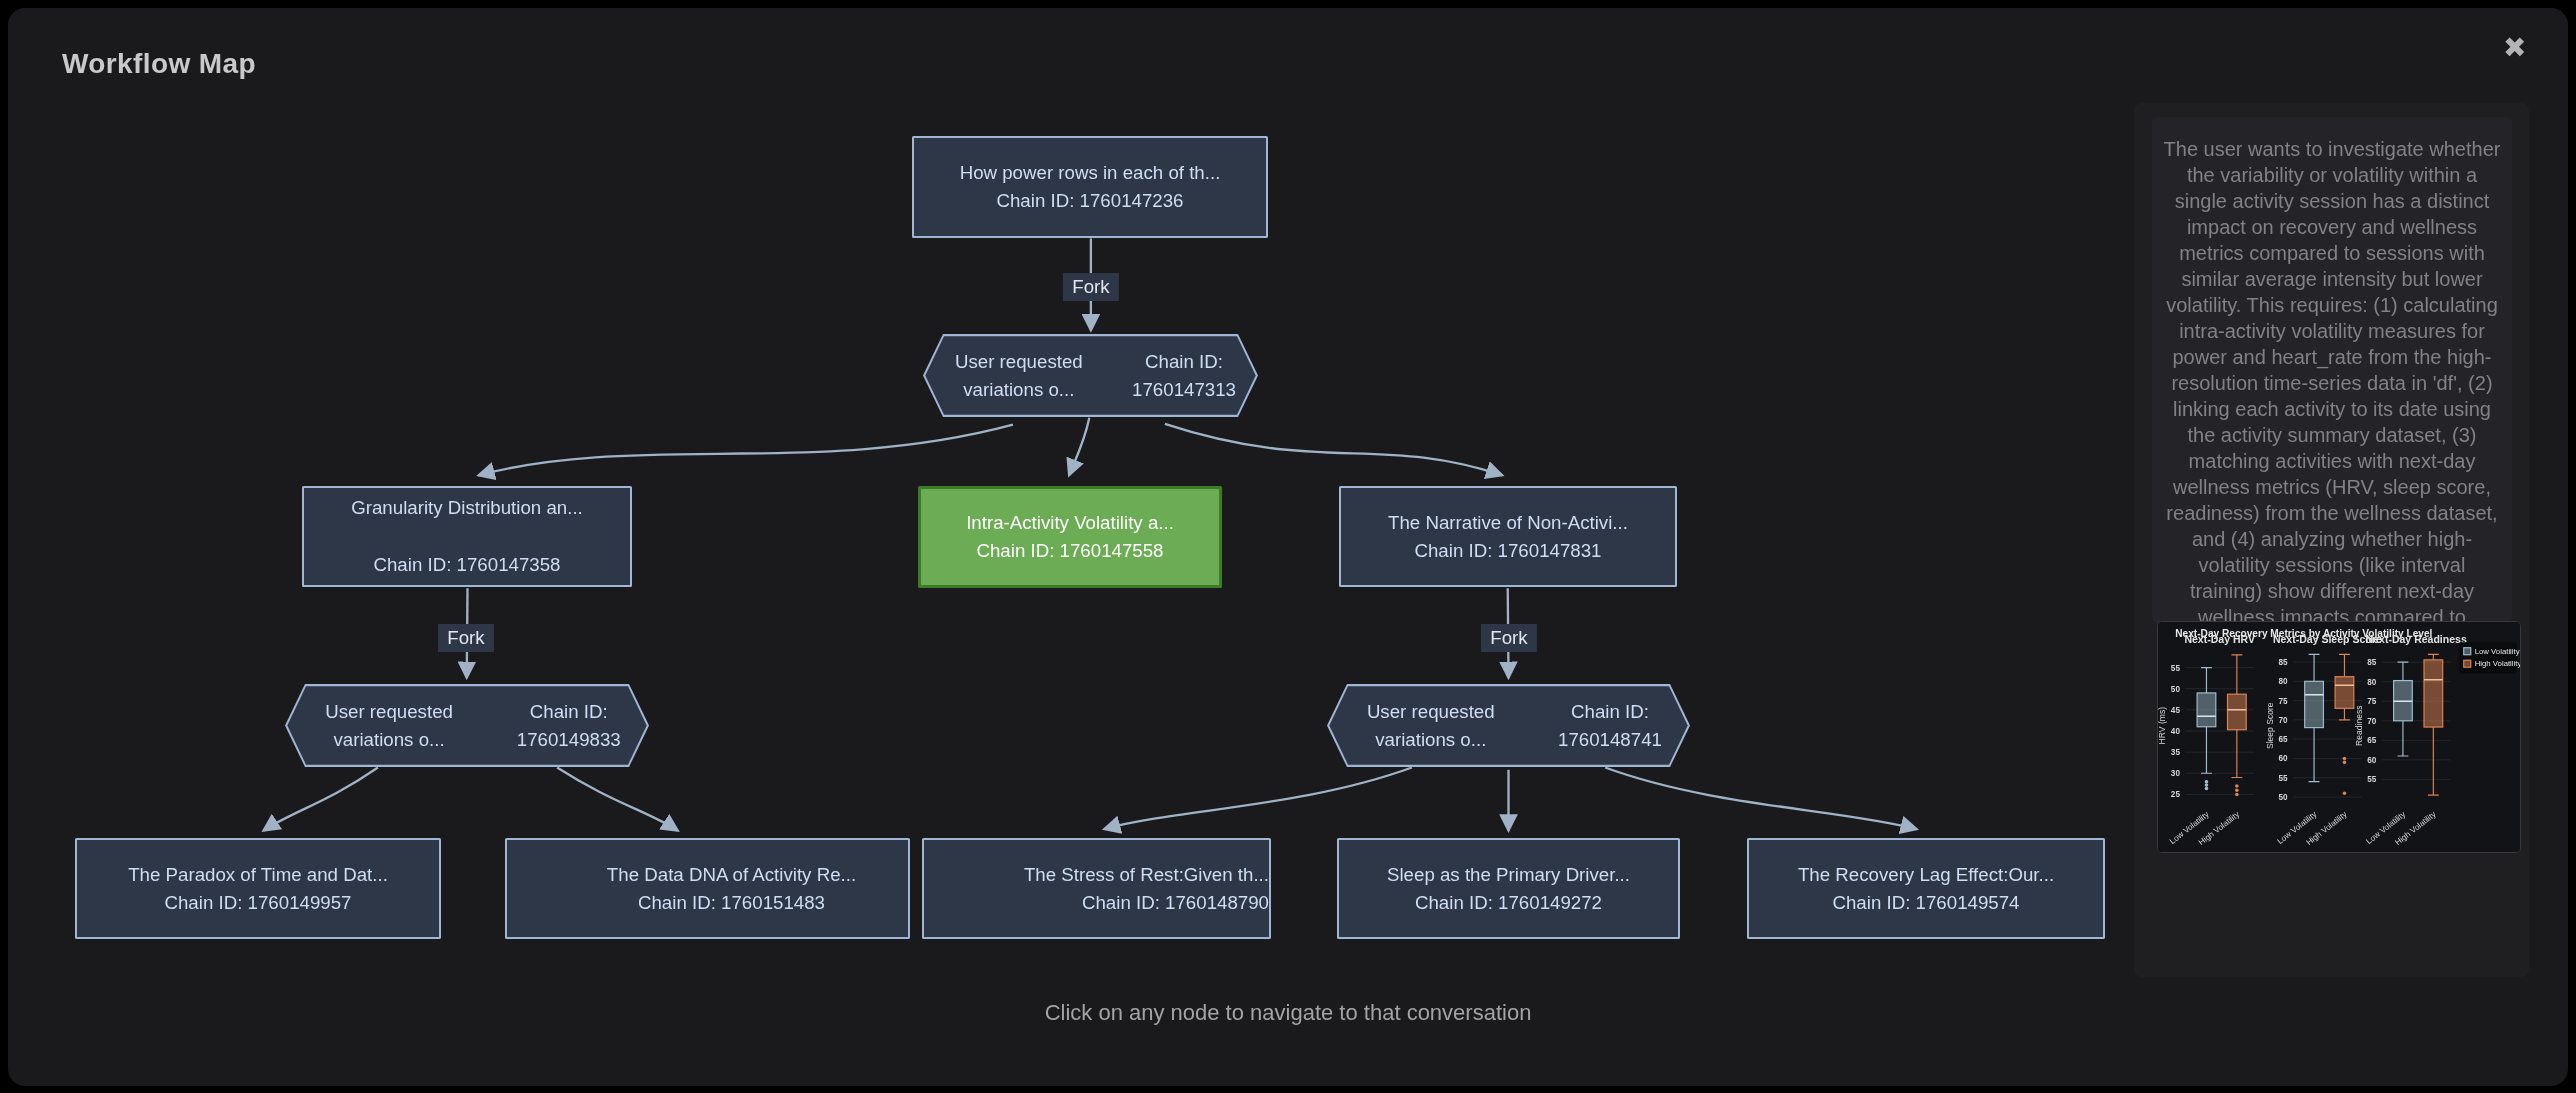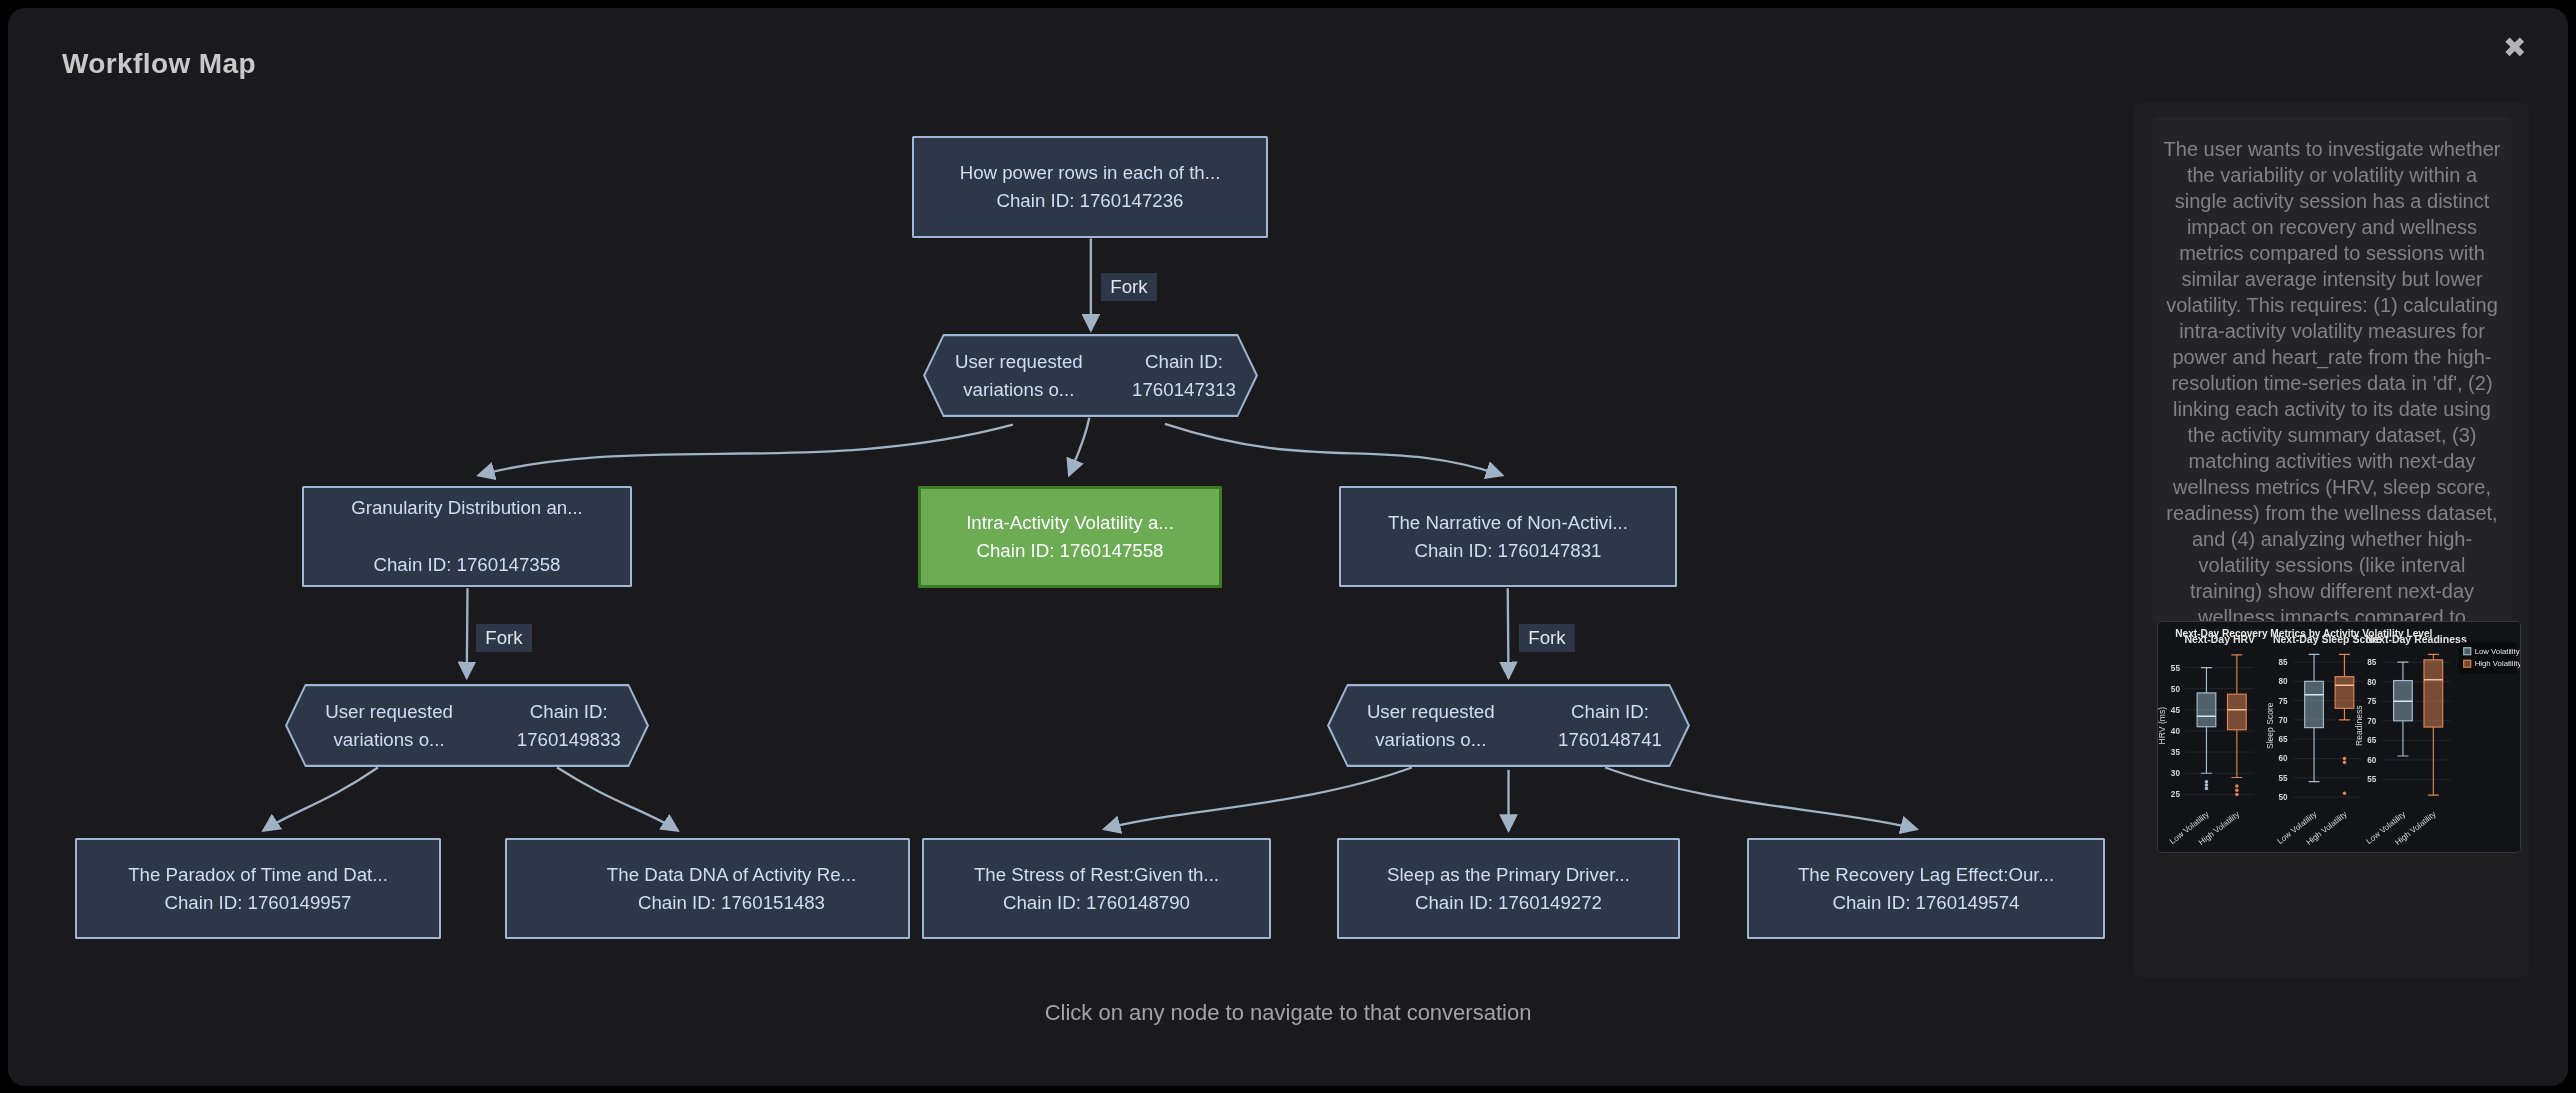--- a/index.html
+++ b/index.html
@@ -14,21 +14,21 @@
   .node .t2{font-size:18.7px;line-height:28px;}
   .node.active{background:#6cac55;border:3.1px solid #3b7d27;color:#ffffff;}
   .hexwrap{position:absolute;cursor:pointer;}
   .hexb{position:absolute;inset:0;background:#9fb6d4;
     clip-path:polygon(20px 0,calc(100% - 20px) 0,100% 50%,calc(100% - 20px) 100%,20px 100%,0 50%);}
   .hexi{position:absolute;inset:2.3px;background:#2d3748;display:flex;flex-direction:row;align-items:center;justify-content:center;
     color:#cfdef5;text-align:center;
     clip-path:polygon(18.7px 0,calc(100% - 18.7px) 0,100% 50%,calc(100% - 18.7px) 100%,18.7px 100%,0 50%);}
   .hexi .t1,.hexi .t2{font-size:18.7px;line-height:28px;}
   .fork{position:absolute;transform:translateX(-50%);background:#2d3748;color:#e2e7ee;font-size:18.7px;
-    padding:2.3px 9.4px;line-height:23.4px;margin-left:38px;}
+    padding:2.3px 9.4px;line-height:23.4px;}
   .hint{position:absolute;left:0;top:1000px;width:2576px;text-align:center;font-size:22px;color:#a3a3a5;}
   .side-panel{position:absolute;left:2134px;top:103px;width:395px;height:874px;background:#1f1f22;border-radius:7.8px;}
   .side-summary{position:absolute;left:2152px;top:117px;width:360px;height:506px;overflow:hidden;
     background:#242428;border-radius:6.2px;box-sizing:border-box;padding:18.7px 11px 0 11px;
     color:#828285;font-size:20px;line-height:26px;text-align:center;}
   .chart-box{position:absolute;left:2157px;top:621px;width:362px;height:230px;border-radius:4.7px;overflow:hidden;
     border:0.8px solid #39393c;background:#121316;}
 </style>
 </head>
 <body>
@@ -111,21 +111,21 @@
 <div class="node" style="left:75px;top:838px;width:362px;height:97px;">
   <span class="t1">The Paradox of Time and Dat...</span>
   <span class="t2">Chain ID: 1760149957</span>
 </div>
 
 <div class="node" style="left:505px;top:838px;width:353px;height:97px;padding-left:48px;">
   <span class="t1">The Data DNA of Activity Re...</span>
   <span class="t2">Chain ID: 1760151483</span>
 </div>
 
-<div class="node" style="left:922px;top:838px;width:345px;height:97px;">
+<div class="node" style="left:922px;top:838px;width:345px;height:97px;align-items:flex-end;">
   <span class="t1">The Stress of Rest:Given th...</span>
   <span class="t2">Chain ID: 1760148790</span>
 </div>
 
 <div class="node" style="left:1337px;top:838px;width:339px;height:97px;">
   <span class="t1">Sleep as the Primary Driver...</span>
   <span class="t2">Chain ID: 1760149272</span>
 </div>
 
 <div class="node" style="left:1747px;top:838px;width:354px;height:97px;">

